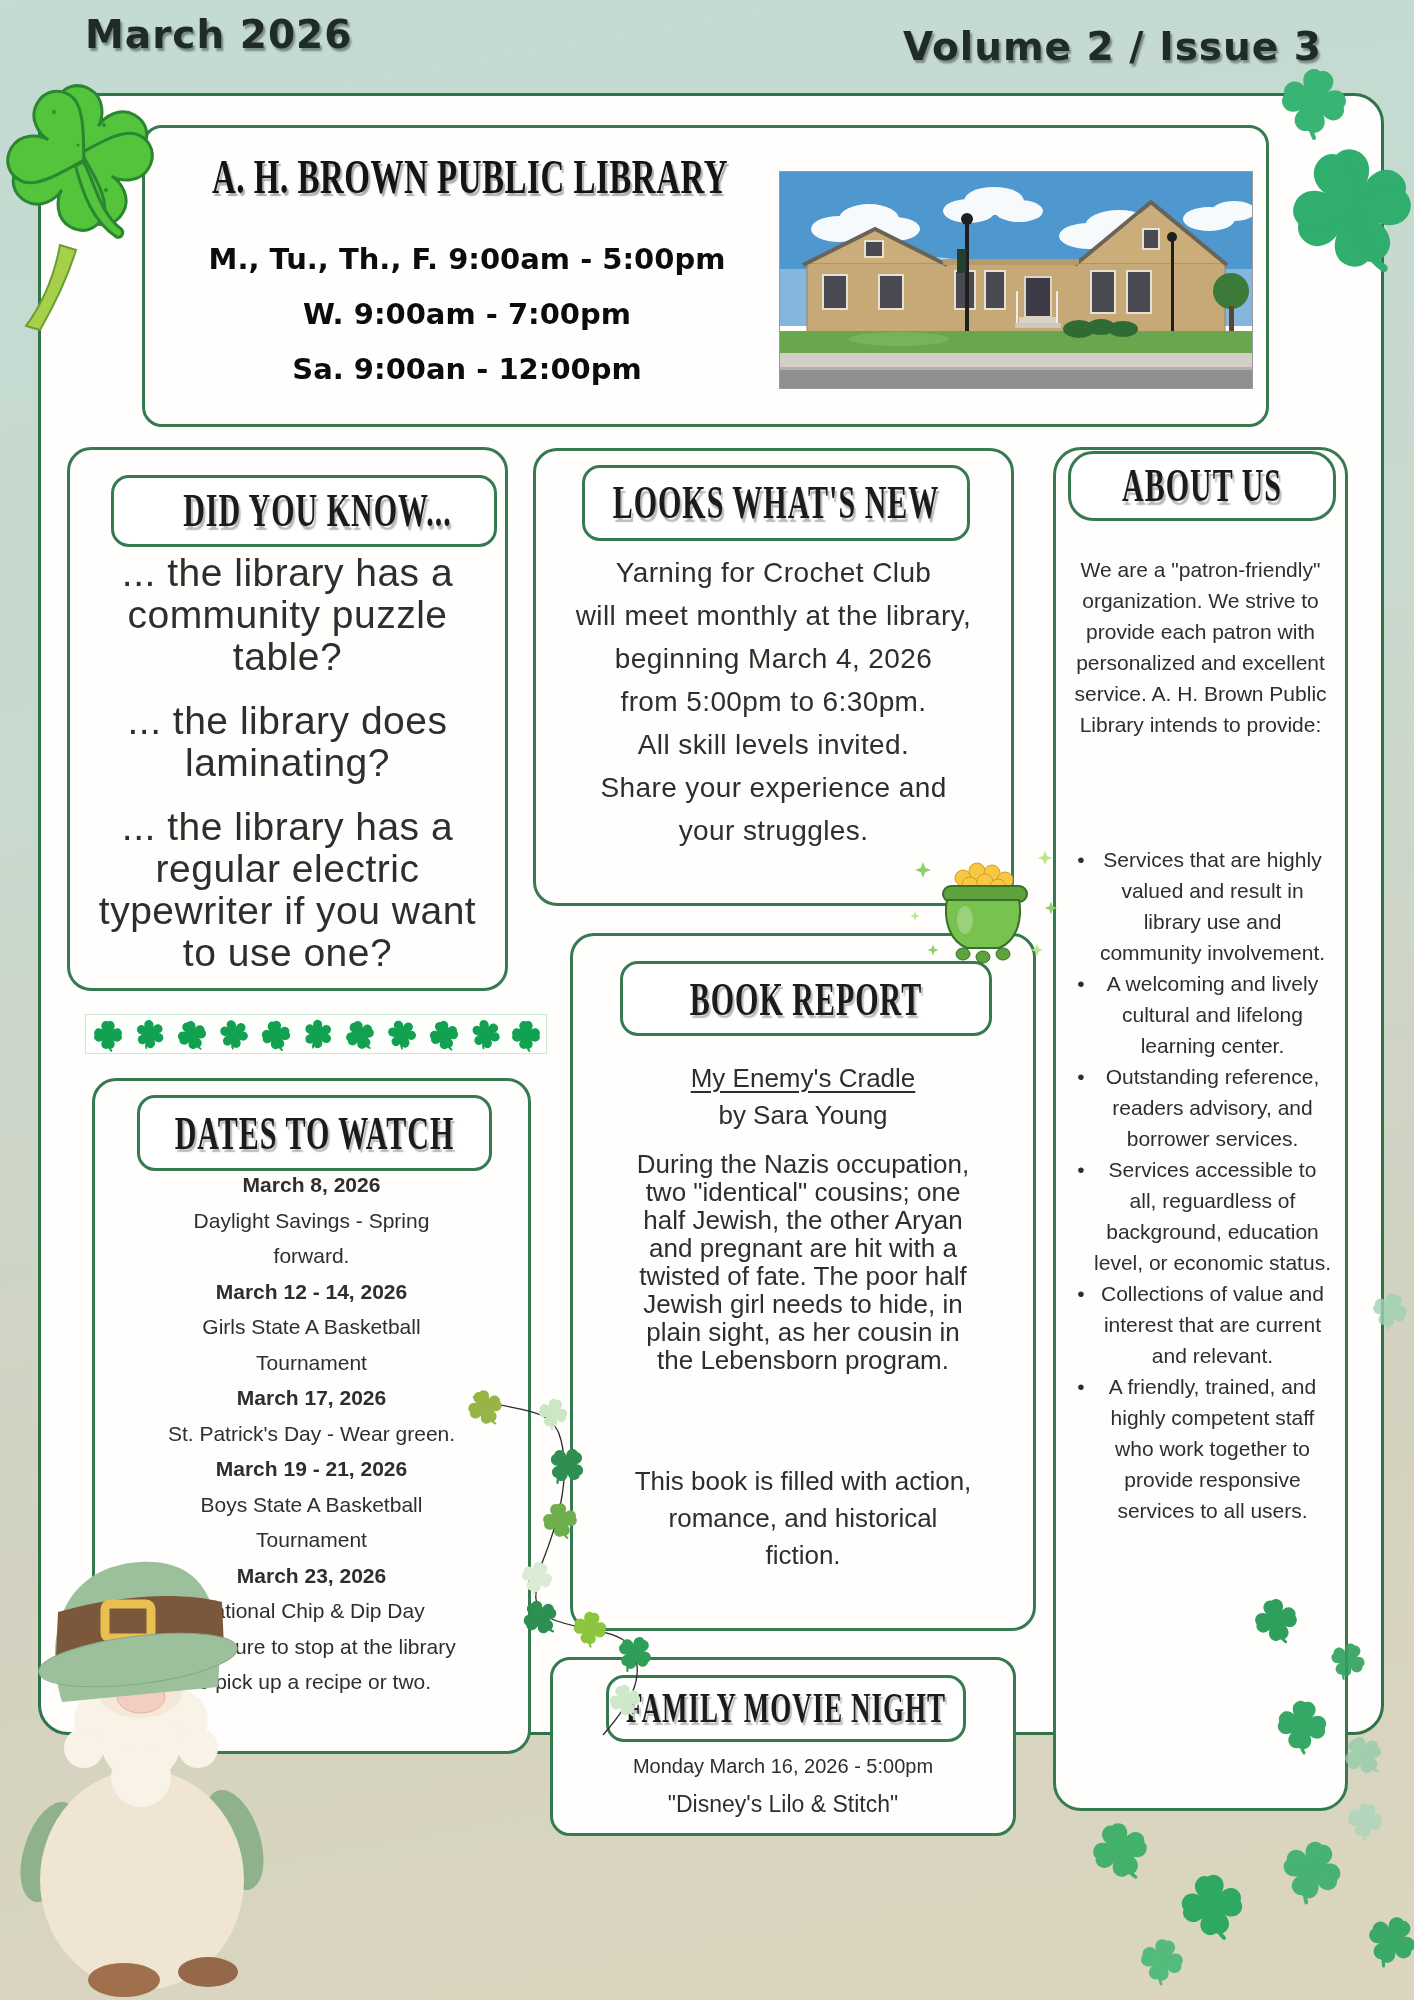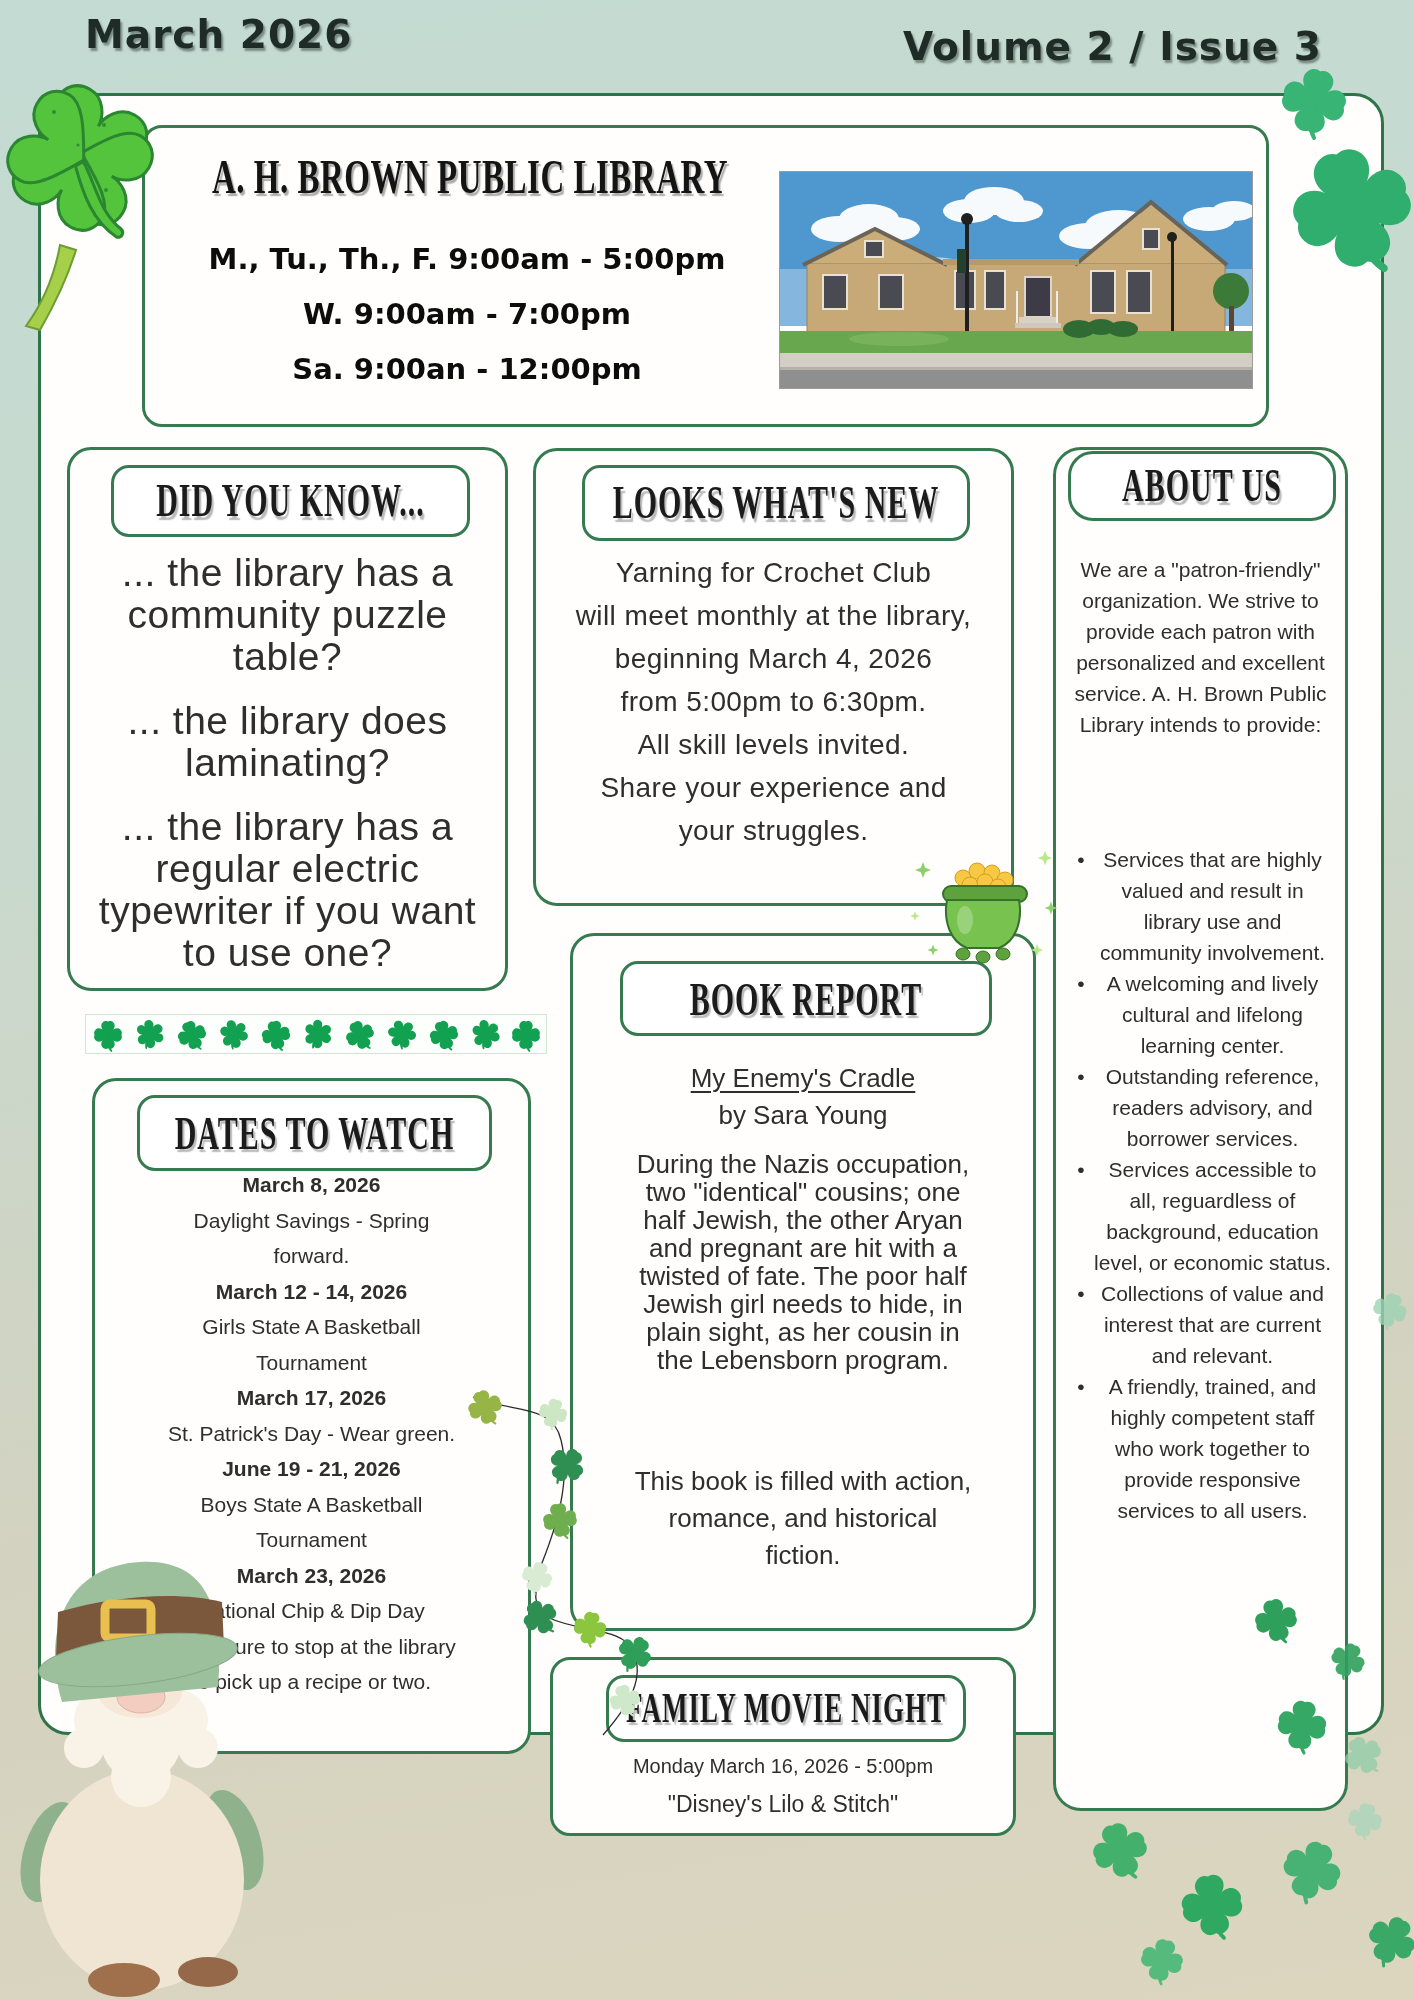--- a/index.html
+++ b/index.html
@@ -28,21 +28,21 @@
   #lib-title{position:absolute;left:10px;top:16px;width:630px;text-align:center;line-height:64px;}
   #lib-title span{display:inline-block;font-family:"Liberation Serif",serif;font-weight:bold;
       font-size:33px;color:#141414;transform:scaleY(1.5);letter-spacing:.5px;
       text-shadow:2px 2px 1px rgba(70,70,70,.45);white-space:nowrap;}
   #hours{position:absolute;left:16px;top:104px;width:612px;text-align:center;
          font-family:"DejaVu Sans",sans-serif;font-weight:bold;font-size:29px;color:#0c0c0c;
          line-height:55px;letter-spacing:0px;}
   #photo{left:634px;top:43px;width:474px;height:218px;}
   
   #box-know{left:67px;top:447px;width:435px;height:538px;}
-  #box-know .pill{left:41px;top:15px;width:353px;height:66px;}
+  #box-know .pill{left:41px;top:25px;width:353px;height:66px;padding-left:27px;}
   #facts{position:absolute;left:8px;top:102px;width:419px;font-size:39px;line-height:42px;letter-spacing:.5px;}
   .fact{margin-bottom:22px;}
   
   #box-new{left:533px;top:448px;width:475px;height:452px;}
   #box-new .pill{left:46px;top:14px;width:382px;height:70px;}
   #newlines{position:absolute;left:6px;top:100px;width:463px;font-size:28px;line-height:43px;letter-spacing:.4px;}
   
   #box-about{left:1053px;top:447px;width:289px;height:1358px;border-radius:28px;}
   #box-about .pill{left:12px;top:1px;width:262px;height:64px;border-radius:25px;}
   #about-intro{position:absolute;left:17px;top:104px;width:255px;font-size:21px;line-height:31px;}
@@ -324,21 +324,21 @@
         </div>
       <div class="event">
           <div class="event-date">March 12 - 14, 2026</div>
           <div>Girls State A Basketball<br>Tournament</div>
         </div>
       <div class="event">
           <div class="event-date">March 17, 2026</div>
           <div>St. Patrick's Day - Wear green.</div>
         </div>
       <div class="event">
-          <div class="event-date">June 19 - 21, 2026</div>
+          <div class="event-date">March 19 - 21, 2026</div>
           <div>Boys State A Basketball<br>Tournament</div>
         </div>
       <div class="event">
           <div class="event-date">March 23, 2026</div>
           <div>National Chip &amp; Dip Day<br>Make sure to stop at the library<br>to pick up a recipe or two.</div>
         </div>
     </div>
   </div>
 
   <div id="box-book" class="gbox">

